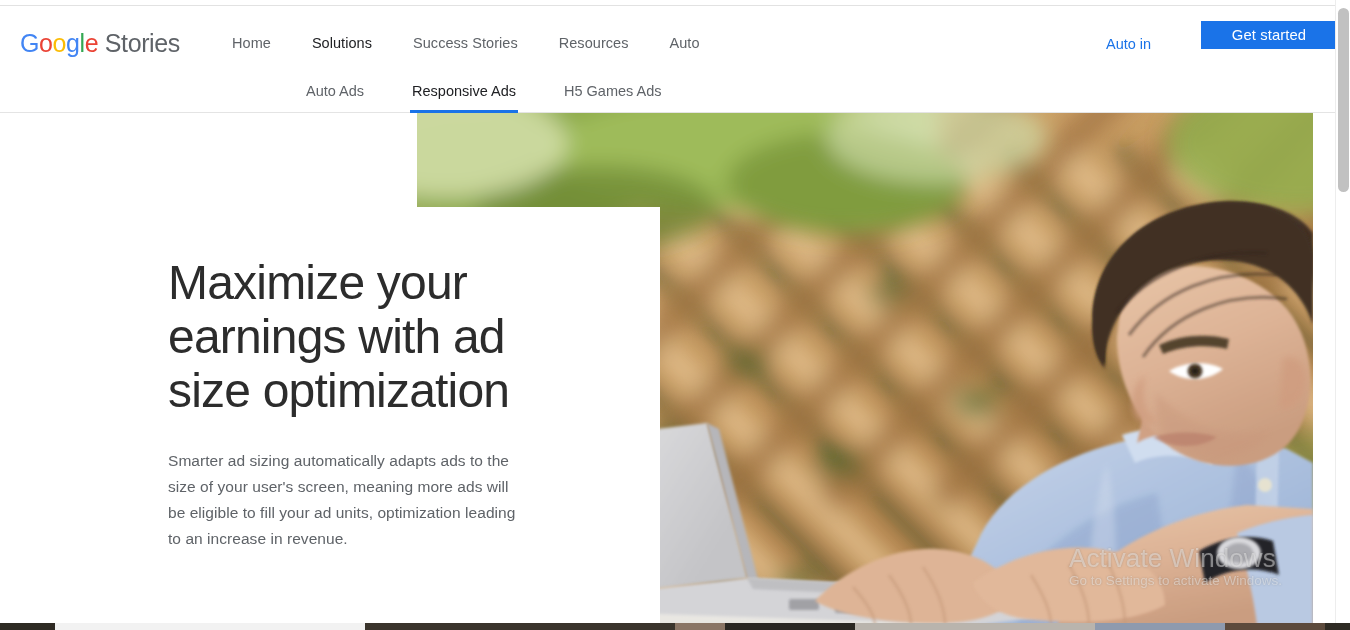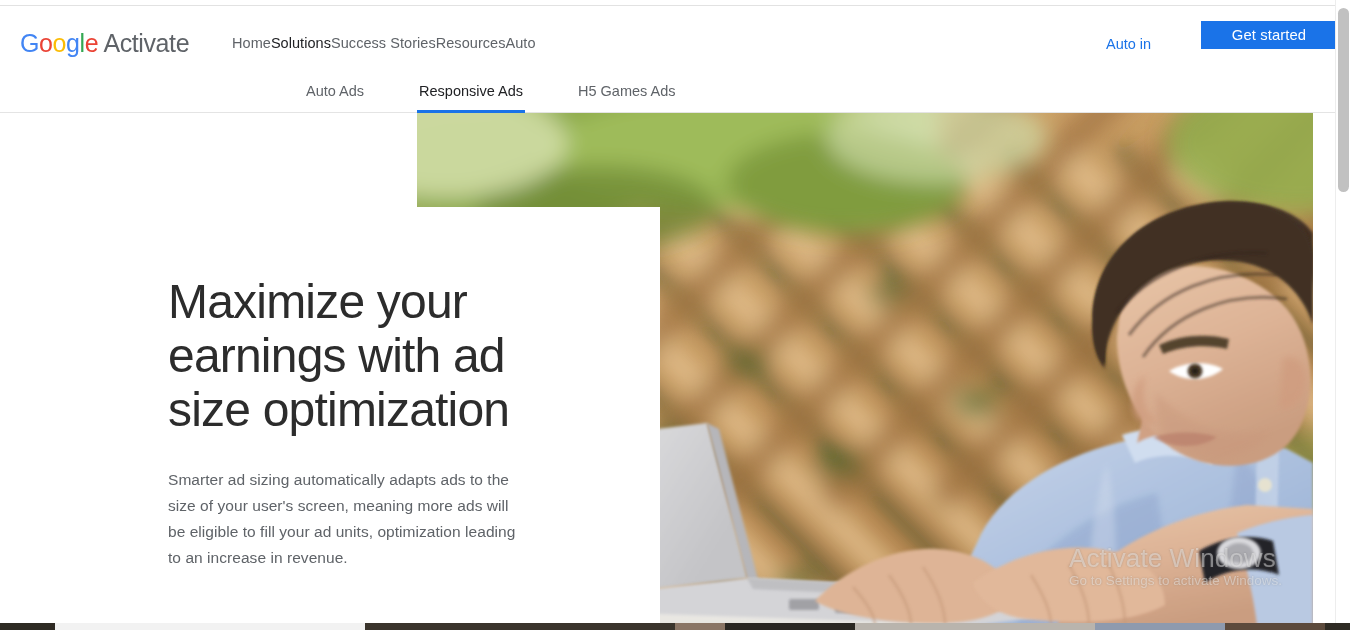--- a/index.html
+++ b/index.html
@@ -53,20 +53,21 @@
   .logo .g5 { color: #34A853; }
   .logo .g6 { color: #EA4335; }
   .logo .product { color: #5f6368; }
 
   .nav-main {
     position: absolute;
     left: 232px; top: 29px;
     display: flex;
     align-items: flex-start;
     height: 39px;
+    gap: 41px;
   }
   .nav-main .nav-item {
     position: relative;
     font-size: 14.5px;
     color: #5f6368;
     white-space: nowrap;
     cursor: pointer;
     padding-bottom: 24px;
     letter-spacing: 0.05px;
   }
@@ -109,21 +110,20 @@
     width: 1335px; height: 45px;
     background: #ffffff;
     border-bottom: 1px solid #e4e4e4;
   }
   .subnav-inner {
     position: absolute;
     left: 306px; top: 0;
     height: 45px;
     display: flex;
     align-items: center;
-    gap: 7px;
   }
   .subnav .sub-item {
     position: relative;
     font-size: 14.5px;
     color: #5f6368;
     white-space: nowrap;
     cursor: pointer;
     height: 45px;
     display: flex;
     align-items: center;
@@ -162,21 +162,20 @@
     position: absolute;
     left: 168px; top: 256px;
     width: 400px;
   }
   .hero-title {
     font-size: 48px;
     line-height: 54px;
     font-weight: 300;
     color: #2c2c2c;
     letter-spacing: -0.8px;
-    margin-top: 19px;
   }
   .hero-para {
     margin-top: 30px;
     width: 362px;
     font-size: 15.5px;
     line-height: 26px;
     color: #5f6368;
     letter-spacing: 0.05px;
   }
 
@@ -468,21 +467,21 @@
 
       <rect x="0" y="0" width="896" height="512" fill="#ffffff" opacity="0.03"></rect>
     </svg>
   </div>
 
   <div class="hero-mask-left"></div>
 
   <div class="header">
 
     <div class="logo">
-      <span class="g1">G</span><span class="g2">o</span><span class="g3">o</span><span class="g4">g</span><span class="g5">l</span><span class="g6">e</span><span class="product"> Activate</span>
+      <span class="g1">G</span><span class="g2">o</span><span class="g3">o</span><span class="g4">g</span><span class="g5">l</span><span class="g6">e</span><span class="product"> Stories</span>
     </div>
 
     <nav class="nav-main">
       <div class="nav-item">Home</div>
       <div class="nav-item active">Solutions</div>
       <div class="nav-item">Success Stories</div>
       <div class="nav-item">Resources</div>
       <div class="nav-item">Auto</div>
     </nav>
 

